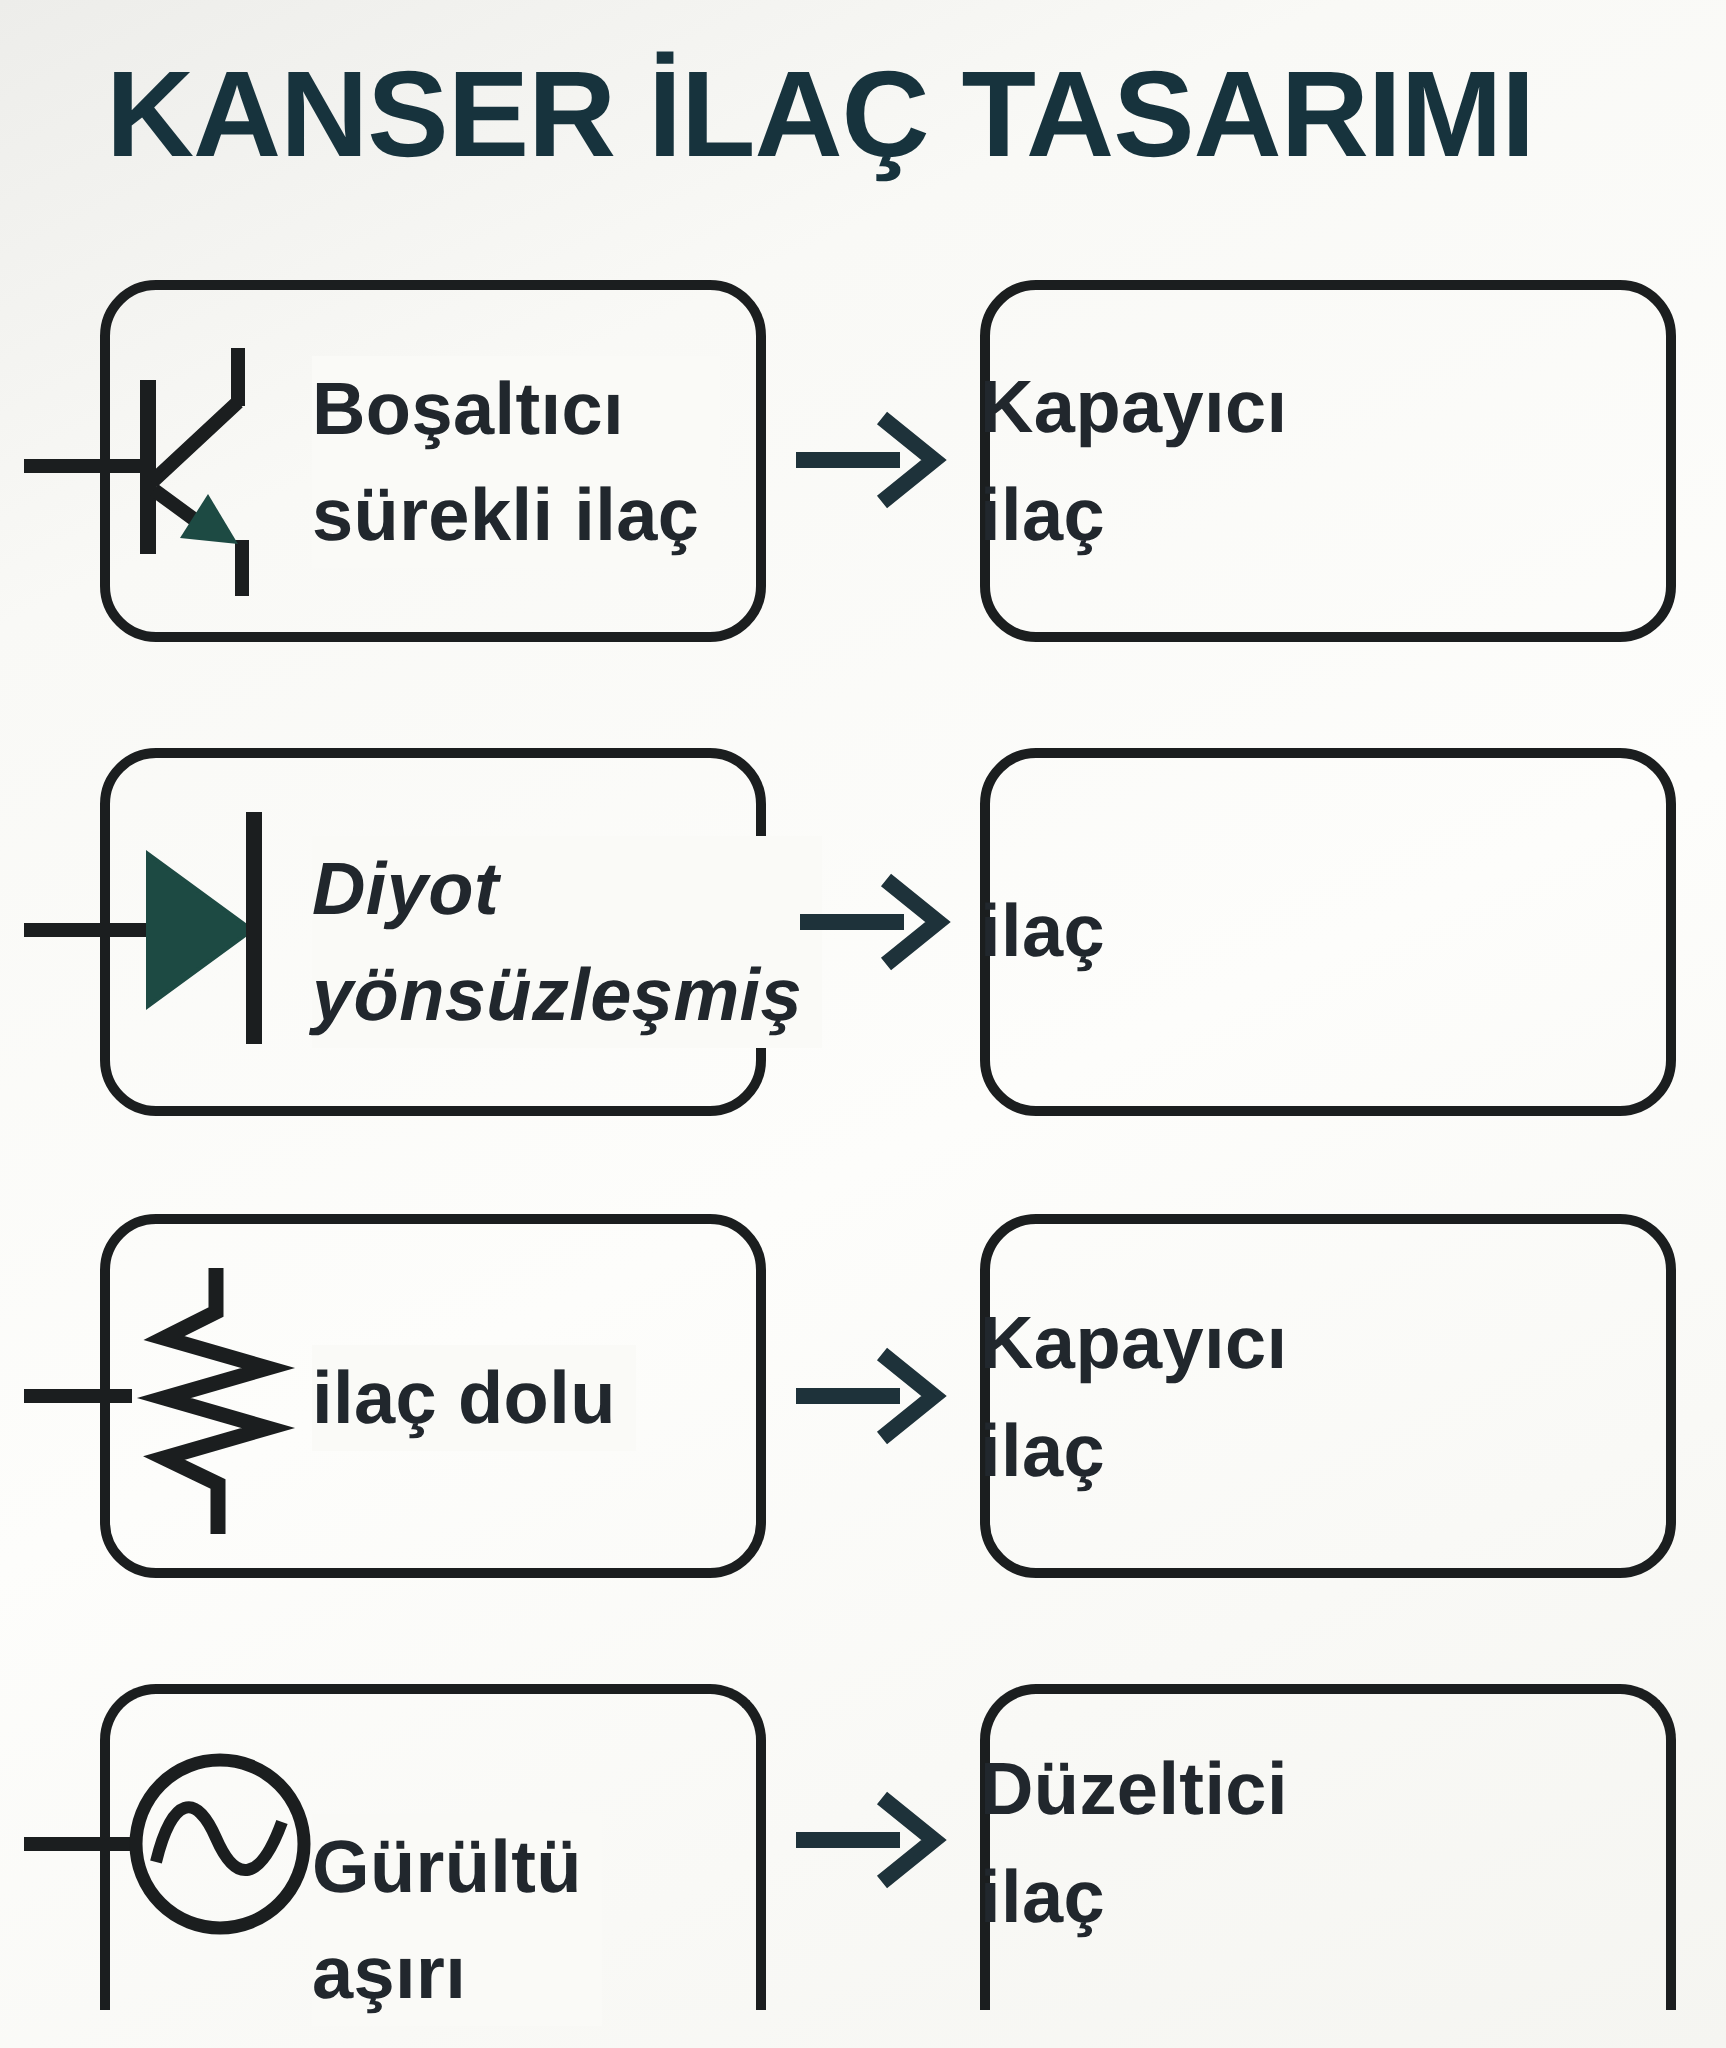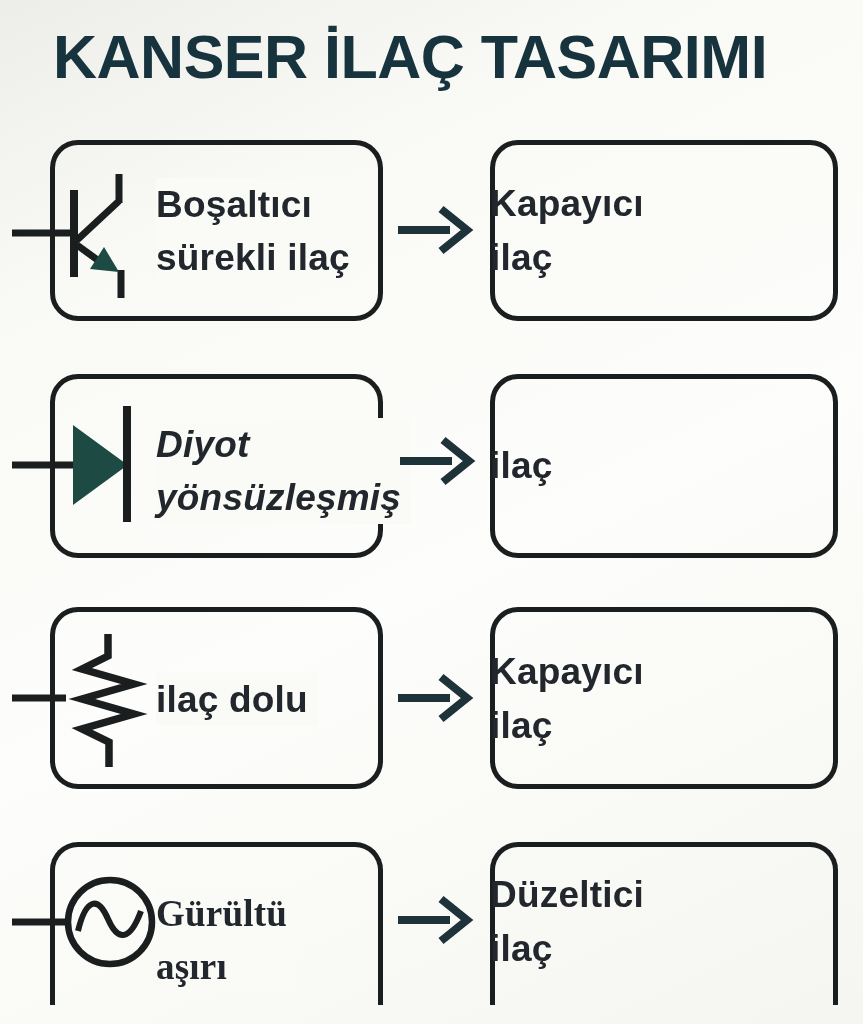--- a/index.html
+++ b/index.html
@@ -27,21 +27,21 @@
   .r1{top:374px;height:184px;}
   .r2{top:607px;height:182px;}
   .r3{top:842px;height:163px;border-bottom:none;border-radius:28px 28px 0 0;}
   
   .ltext{
     position:absolute;left:156px;transform:translateY(-50%);
     z-index:3;white-space:nowrap;line-height:53px;
     font-size:37px;font-weight:600;color:var(--ink);letter-spacing:.2px;
   }
   .ltext span{display:block;background:#fafaf7;padding-right:10px;}
-  .lt0{top:231px;} .lt1{top:471px;font-style:italic;} .lt2{top:699px;} .lt3{top:940px;font-family:Liberation Serif, serif;}
+  .lt0{top:231px;} .lt1{top:471px;font-style:italic;} .lt2{top:699px;} .lt3{top:960px;}
   
   .rtext{
     position:absolute;left:490px;width:348px;transform:translateY(-50%);
     z-index:3;text-align:left;line-height:54px;
     font-size:37px;font-weight:600;color:var(--ink);letter-spacing:.2px;
   }
   .rt0{top:231px;} .rt1{top:466px;} .rt2{top:699px;} .rt3{top:922px;}
   .overlay{position:absolute;left:0;top:0;z-index:5;pointer-events:none;}
 </style>
 </head>

